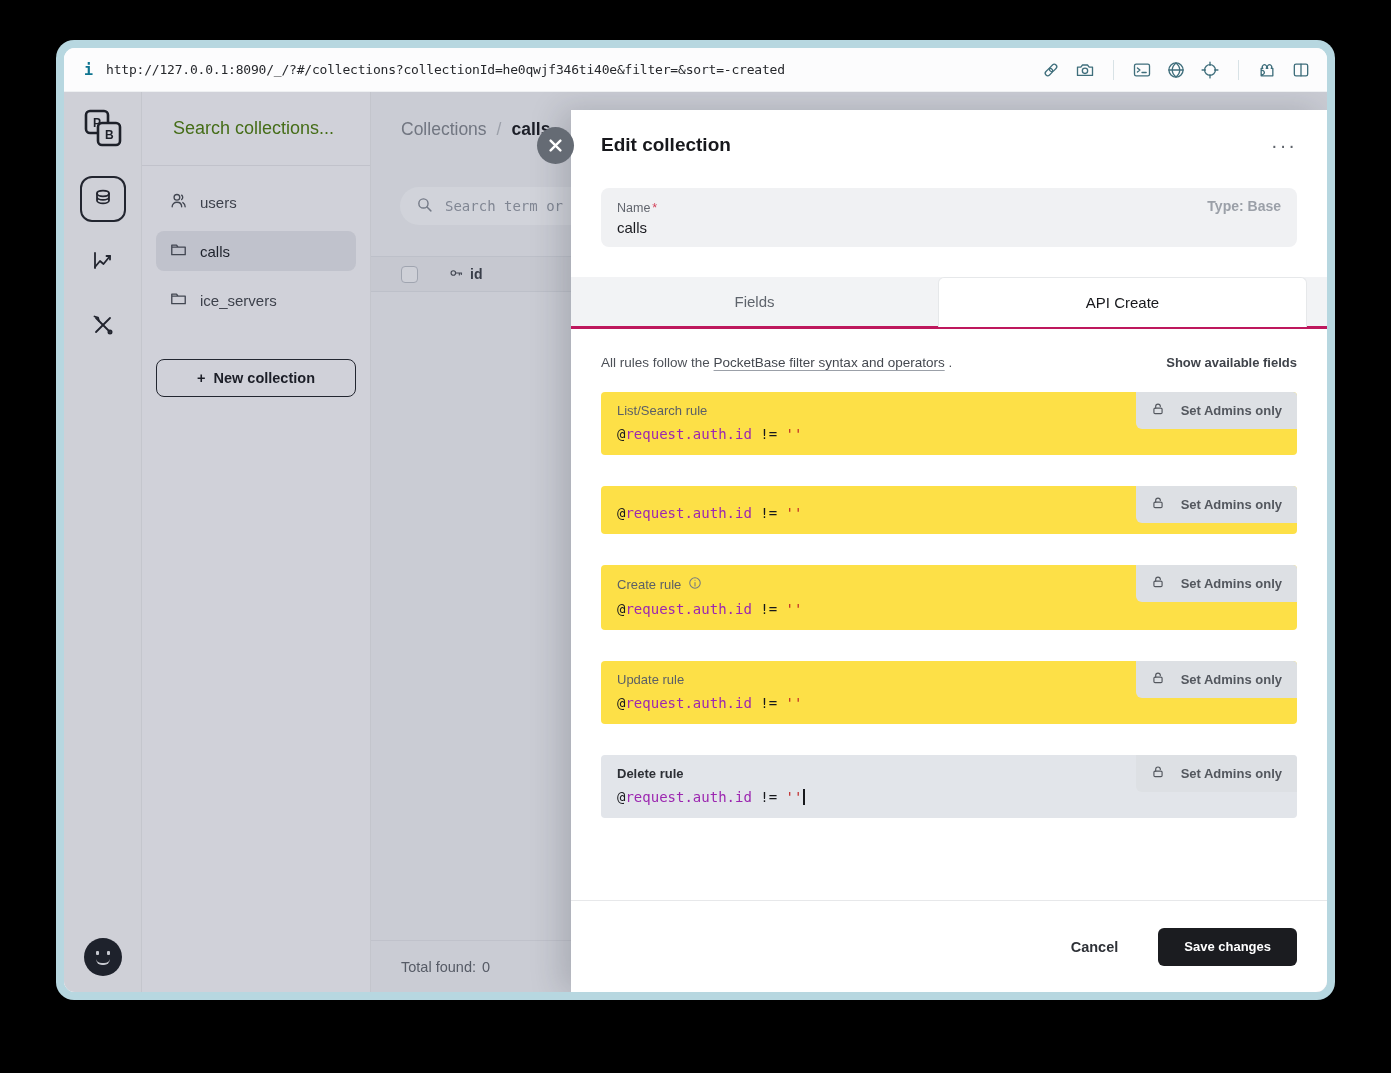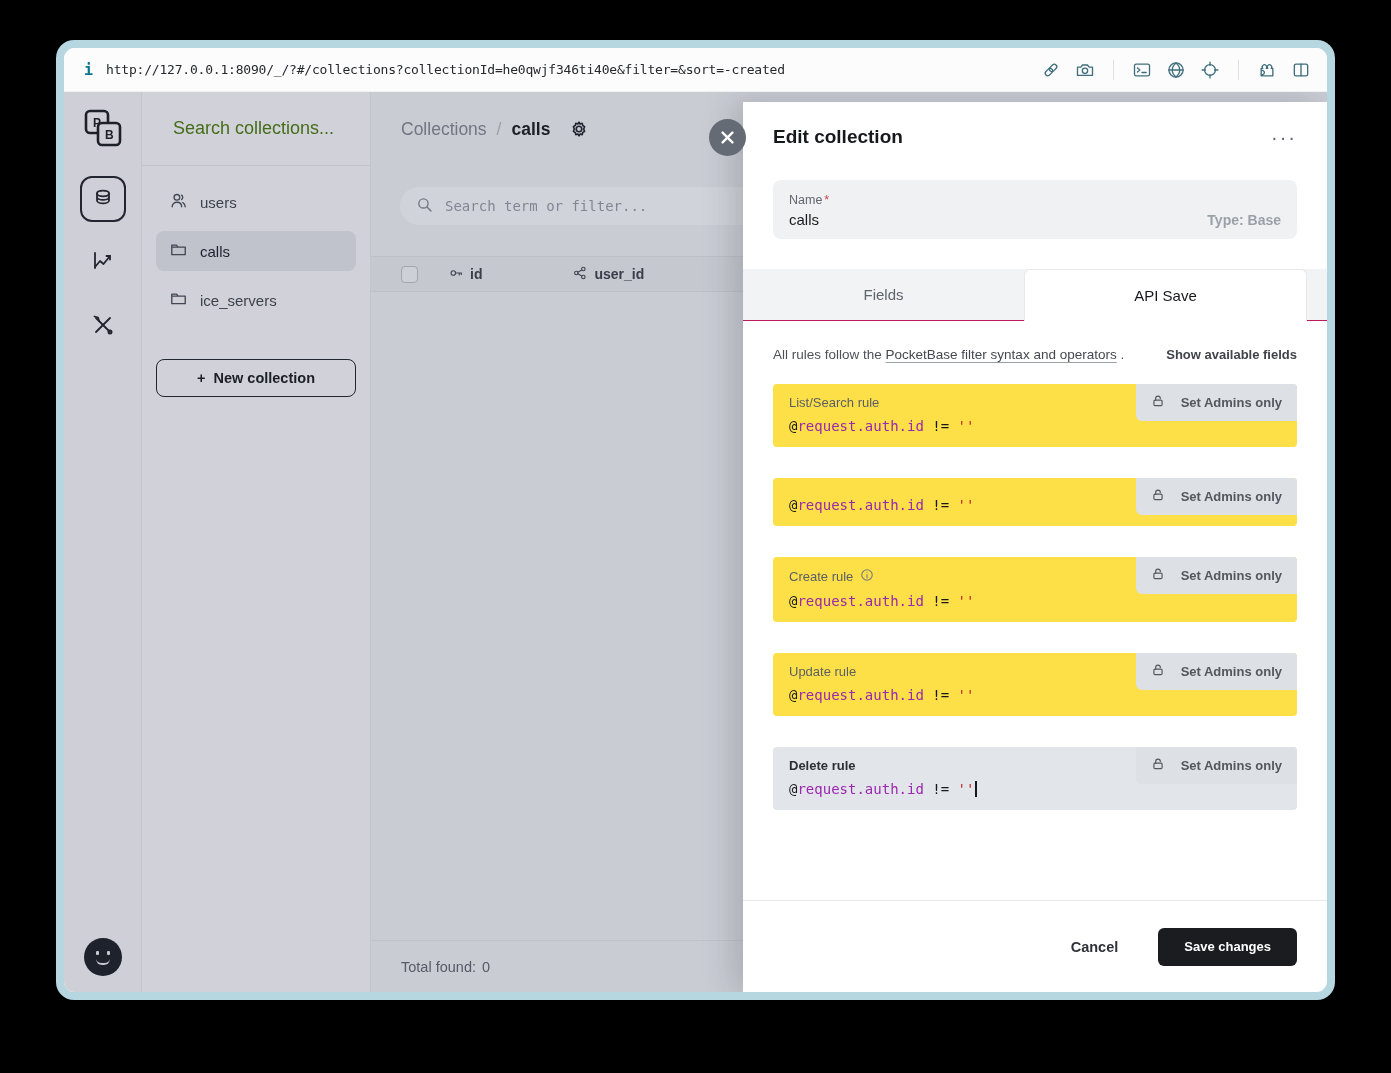--- a/index.html
+++ b/index.html
@@ -53,33 +53,33 @@
   .crumb-gear { margin-left:8px; cursor:pointer; display:flex; }
   .search-pill { position:absolute; left:29px; top:95px; width:560px; height:38px; background:#f7f8fa; border-radius:19px; display:flex; align-items:center; gap:12px; padding:0 16px; cursor:text; }
   .search-pill .ph { font-family:"DejaVu Sans Mono",monospace; font-size:14px; color:#959ba5; }
   .thead { position:absolute; left:0; right:0; top:164px; height:36px; background:#e9ebef; border-top:1px solid #dfe1e6; border-bottom:1px solid #dfe1e6; display:flex; align-items:center; padding-left:30px; }
   .thead .cb { width:17px; height:17px; border:1px solid #bcc0c8; border-radius:4px; background:#f3f4f7; margin-right:30px; cursor:pointer; }
   .th { display:flex; align-items:center; gap:6px; font-size:14px; font-weight:700; color:#3f434b; cursor:pointer; }
   .th + .th { margin-left:90px; }
   .main-foot { position:absolute; left:0; right:0; bottom:0; height:52px; border-top:1px solid #e2e4e8; display:flex; align-items:center; padding-left:30px; color:#62666e; font-size:14.5px; gap:6px; }
 
   
-  .panel { position:absolute; top:10px; right:0; bottom:0; width:584px; background:#fff; z-index:10; box-shadow:-10px 0 30px rgba(20,25,40,.18); display:flex; flex-direction:column; }
+  .panel { position:absolute; top:18px; right:0; bottom:0; width:756px; background:#fff; z-index:10; box-shadow:-10px 0 30px rgba(20,25,40,.18); display:flex; flex-direction:column; }
   .close-btn { position:absolute; left:-34px; top:17px; width:37px; height:37px; border-radius:50%; background:#656b74; display:flex; align-items:center; justify-content:center; cursor:pointer; }
   .panel-head { display:flex; align-items:center; justify-content:space-between; padding:24px 30px 18px; }
   .panel-title { font-size:19px; font-weight:600; color:#17181c; }
   .panel-menu { color:#5f646c; font-size:20px; letter-spacing:2px; cursor:pointer; line-height:10px; }
-  .name-field { margin:14px 30px 0; background:#f0f1f3; border-radius:8px; padding:10px 16px 11px; display:flex; align-items:flex-end; cursor:text; position:relative; }
+  .name-field { margin:14px 30px 0; background:#f0f1f3; border-radius:8px; padding:10px 16px 11px; display:flex; align-items:flex-start; cursor:text; position:relative; }
   .nf-left { flex:1; }
   .nf-label { font-size:12.5px; color:#62666e; }
   .nf-req { color:#d23f57; margin-left:2px; font-size:12.5px; }
   .nf-value { font-size:15px; color:#1a1b20; margin-top:3px; }
   .nf-type { font-size:14px; color:#9ba0a8; font-weight:600; }
 
-  .tabs { display:flex; margin-top:30px; background:#f2f3f5; border-bottom:1px solid #be185d; padding-right:20px; height:52px; flex:0 0 auto; }
+  .tabs { display:flex; margin-top:30px; background:#f2f3f5; border-bottom:3px solid #be185d; padding-right:20px; height:52px; flex:0 0 auto; }
   .tab { flex:1; display:flex; align-items:center; justify-content:center; font-size:15px; color:#5f646c; cursor:pointer; }
   .tab.active { background:#fff; border:1px solid #e6e8ea; border-bottom:none; border-radius:6px 6px 0 0; margin-bottom:-1px; color:#17181c; }
 
   .tab-body { flex:1; padding:26px 30px 0; overflow:hidden; }
   .intro-row { display:flex; align-items:baseline; justify-content:space-between; margin-bottom:22px; }
   .intro-text { font-size:13.5px; color:#4d5158; }
   .intro-link { text-decoration:underline; text-underline-offset:3px; text-decoration-color:#9ba0a8; color:#44484f; cursor:pointer; }
   .show-fields { font-size:13px; font-weight:700; color:#3f434a; cursor:pointer; }
 
   .rule { position:relative; background:#fde047; border-radius:4px; padding:11px 16px 13px; margin-bottom:31px; cursor:text; }
@@ -291,21 +291,21 @@
       <div class="name-field">
         <div class="nf-left">
           <span class="nf-label">Name</span><span class="nf-req">*</span>
           <div class="nf-value">calls</div>
         </div>
         <span class="nf-type">Type: Base</span>
       </div>
 
       <div class="tabs">
         <div class="tab">Fields</div>
-        <div class="tab active">API Save</div>
+        <div class="tab active">API Create</div>
       </div>
 
       <div class="tab-body">
         <div class="intro-row">
           <span class="intro-text"><span>All rules follow the </span><span class="intro-link">PocketBase filter syntax and operators</span><span> .</span></span>
           <span class="show-fields">Show available fields</span>
         </div>
 
         <div class="rule">
           <div class="rule-label">

